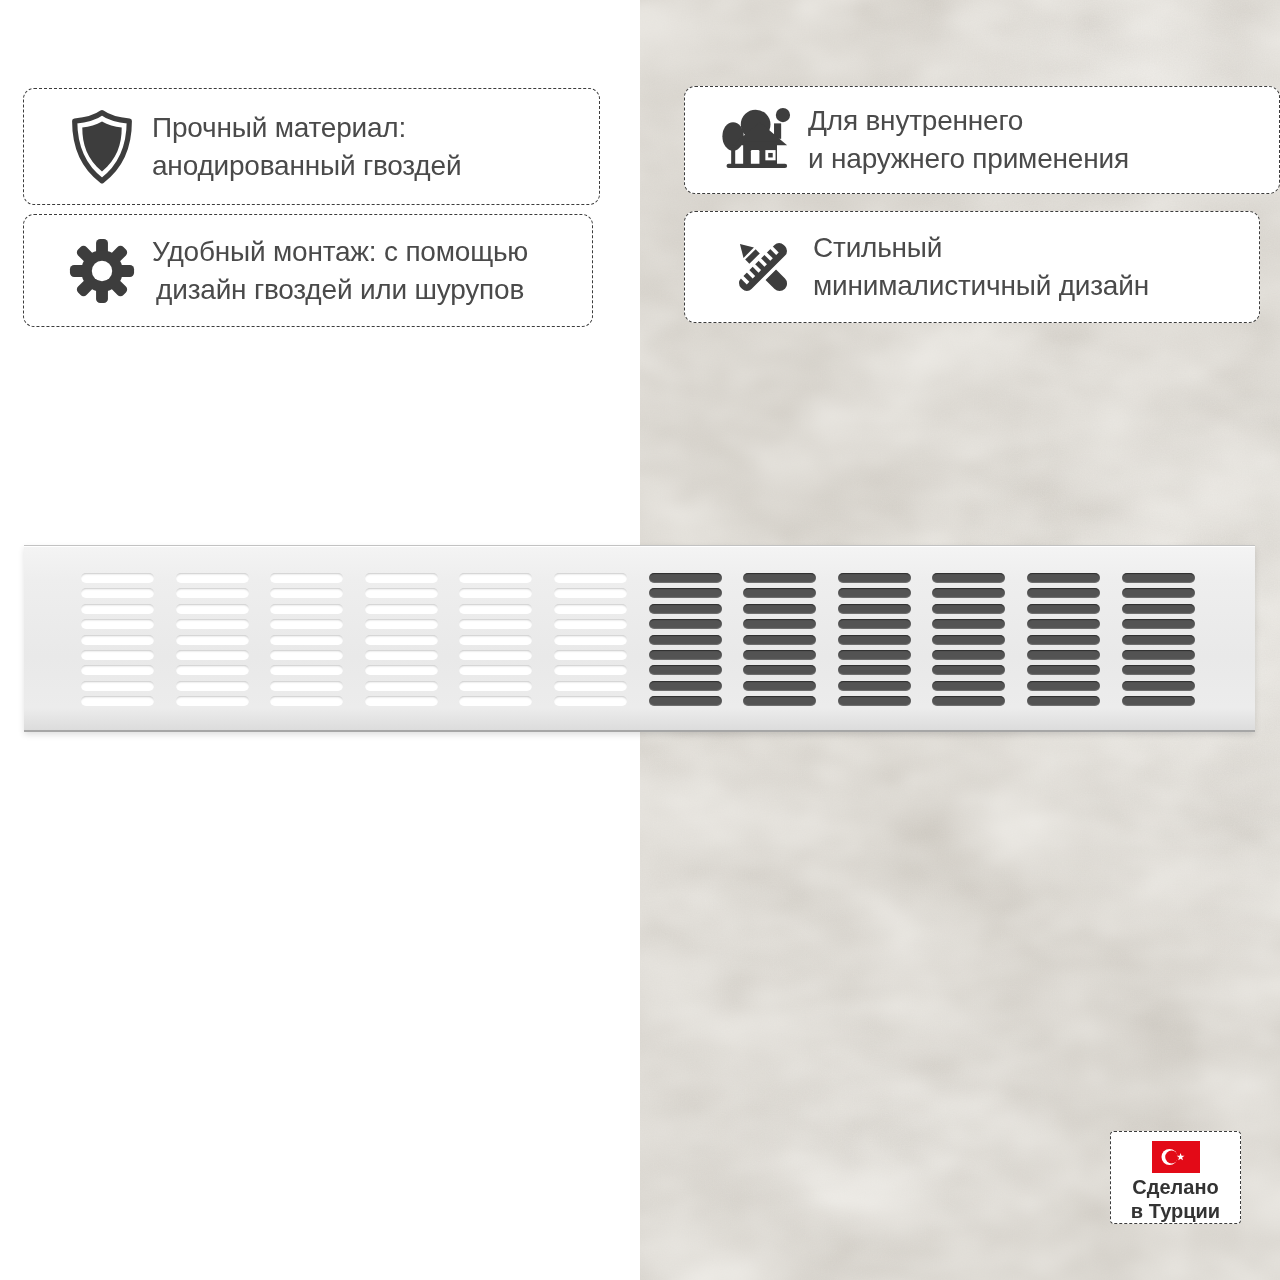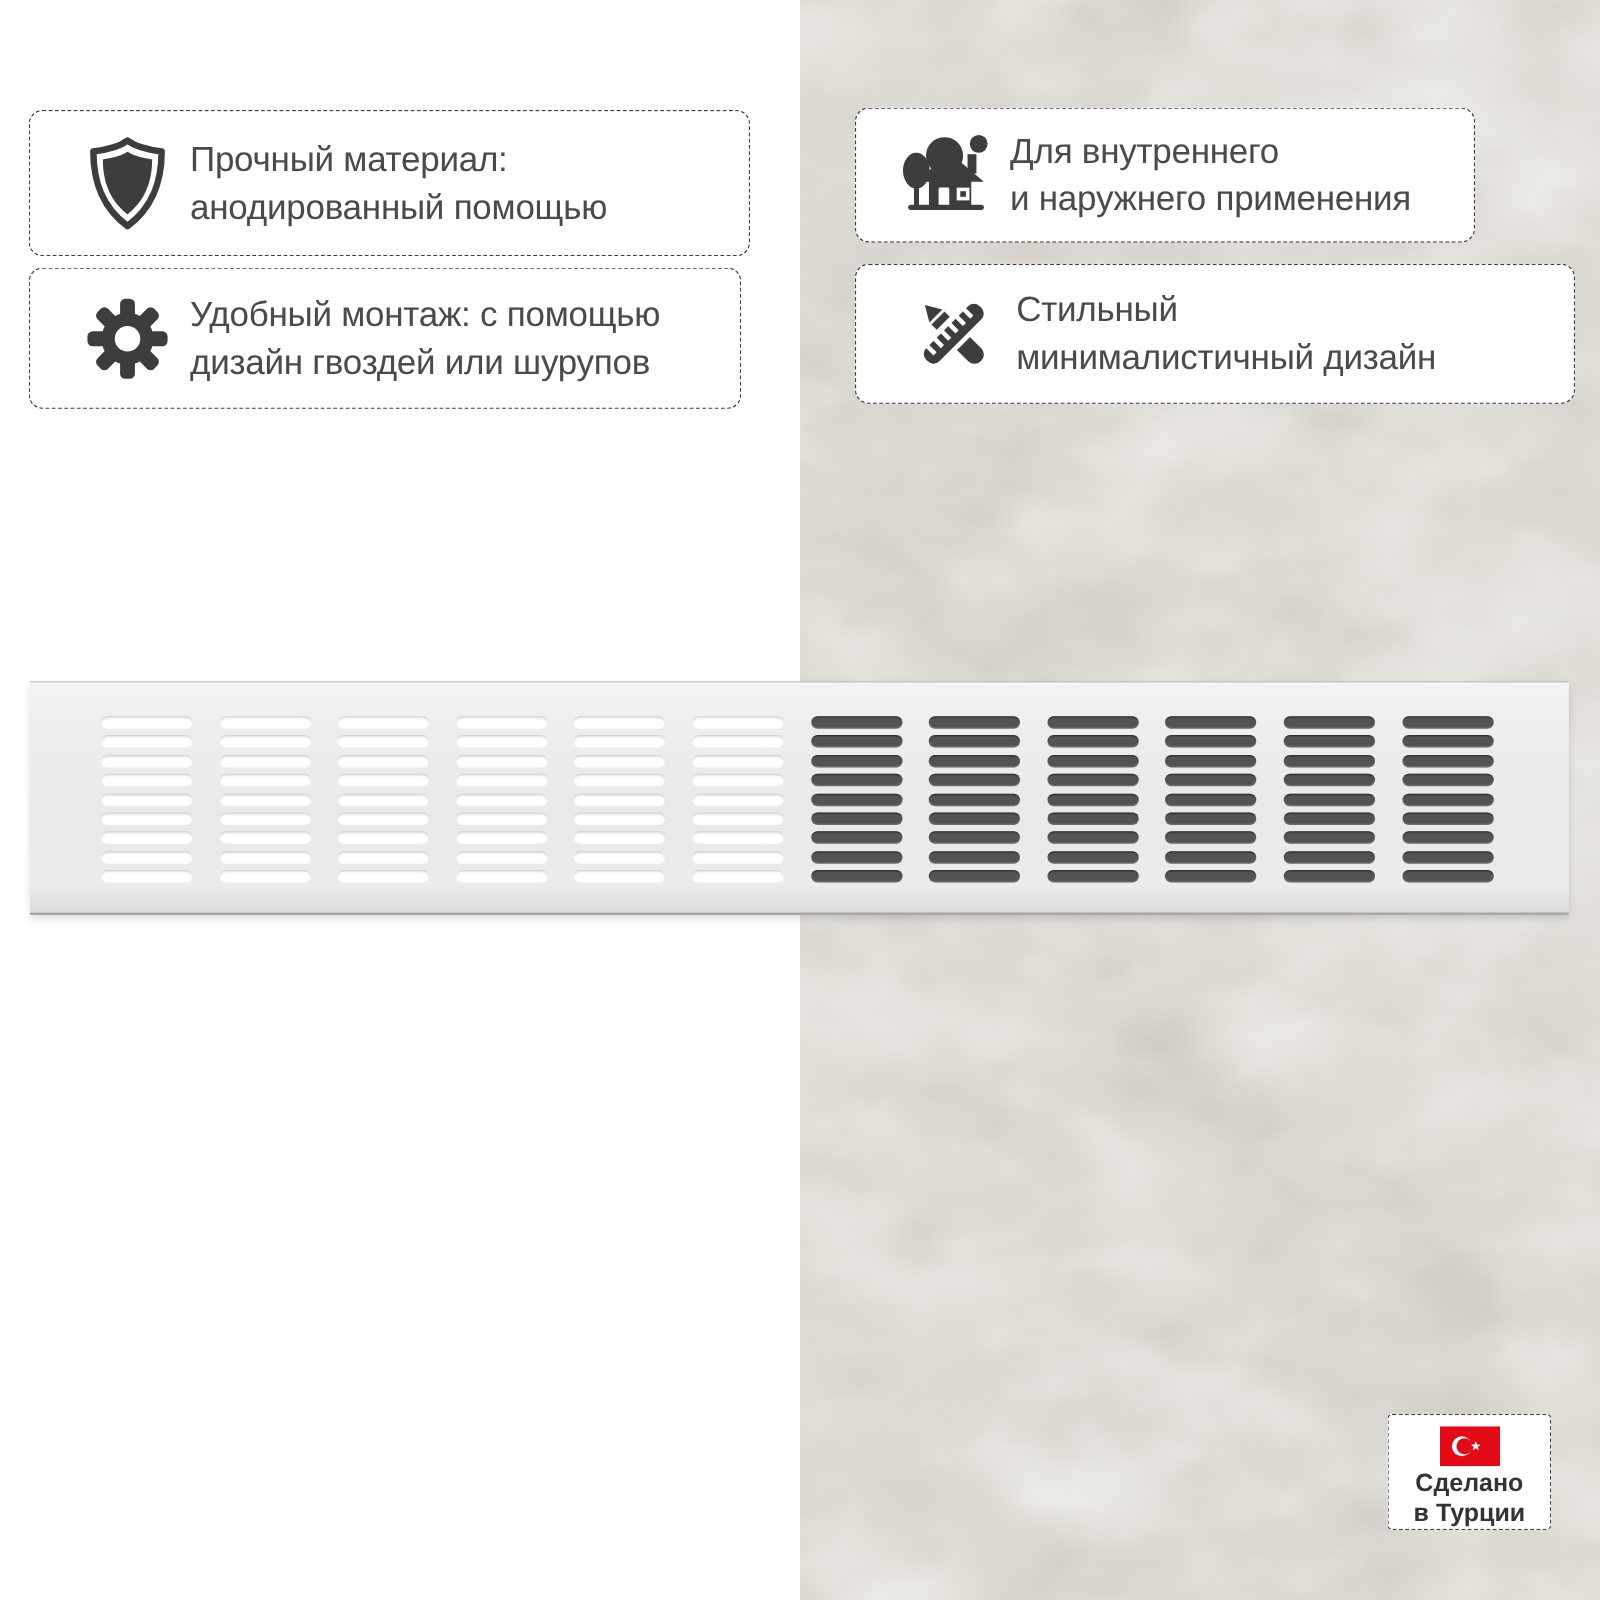--- a/index.html
+++ b/index.html
@@ -24,22 +24,22 @@
   }
   .bg-right svg.noise{position:absolute;left:0;top:0;}
   
   .feature{
     position:absolute;background:#ffffff;border:1.6px dashed #3c3c3c;border-radius:11px;
     display:flex;align-items:center;box-sizing:border-box;padding-left:40px;
   }
   .feature .icon{flex:0 0 76px;width:76px;height:76px;margin-right:12px;}
   .feature .txt{color:#4a4a4a;font-size:28px;line-height:38px;letter-spacing:-0.2px;}
   #feature-1{left:23px;top:88px;width:577px;height:117px;}
-  #feature-2{left:23px;top:214px;width:570px;height:113px;}
-  #feature-3{left:684px;top:86px;width:496px;height:108px;padding-left:35px;}
+  #feature-2{left:23px;top:214px;width:570px;height:113px;text-align:center;}
+  #feature-3{left:684px;top:86px;width:596px;height:108px;padding-left:35px;}
   #feature-4{left:684px;top:211px;width:576px;height:112px;align-items:center;}
   
   .grille{
     position:absolute;left:24px;top:545px;width:1231px;height:187px;
     background:linear-gradient(180deg,#f4f4f4 0%,#eeeeee 18%,#e9e9e9 60%,#ececec 88%,#dcdcdc 100%);
     border-top:1px solid #c2c2c2;border-bottom:2px solid #a6a6a6;
     box-shadow:0 3px 6px rgba(0,0,0,0.12), inset 0 1px 0 #ffffff;
     box-sizing:border-box;
   }
   .slots{position:absolute;left:57px;top:27px;display:flex;gap:21.6px;}
@@ -80,21 +80,21 @@
     </svg>
   </div>
 
   <div class="feature" id="feature-1">
     <svg class="icon" viewBox="0 0 64 64">
       <path d="M32 3 C38 7.5 46.5 9.3 55 10.2 C55 30 49.5 47.5 32 60.5 C14.5 47.5 9 30 9 10.2 C17.5 9.3 26 7.5 32 3 Z" fill="#ffffff" stroke="#3d3d3d" stroke-width="4.4" stroke-linejoin="round"></path>
       <path d="M32 10.5 C36.8 13.5 42.5 14.8 48.6 15.6 C48.6 29.5 44.6 42.5 32 52.6 C19.4 42.5 15.4 29.5 15.4 15.6 C21.5 14.8 27.2 13.5 32 10.5 Z" fill="#3d3d3d"></path>
     </svg>
     <div class="txt">
       <div>Прочный материал:</div>
-      <div>анодированный помощью</div>
+      <div>анодированный гвоздей</div>
     </div>
   </div>
 
   <div class="feature" id="feature-2">
     <svg class="icon" viewBox="0 0 64 64">
       <g fill="#3d3d3d">
         <rect x="27" y="5" width="10" height="14" rx="3.5" transform="rotate(0 32 32)"></rect>
         <rect x="27" y="5" width="10" height="14" rx="3.5" transform="rotate(45 32 32)"></rect>
         <rect x="27" y="5" width="10" height="14" rx="3.5" transform="rotate(90 32 32)"></rect>
         <rect x="27" y="5" width="10" height="14" rx="3.5" transform="rotate(135 32 32)"></rect>

